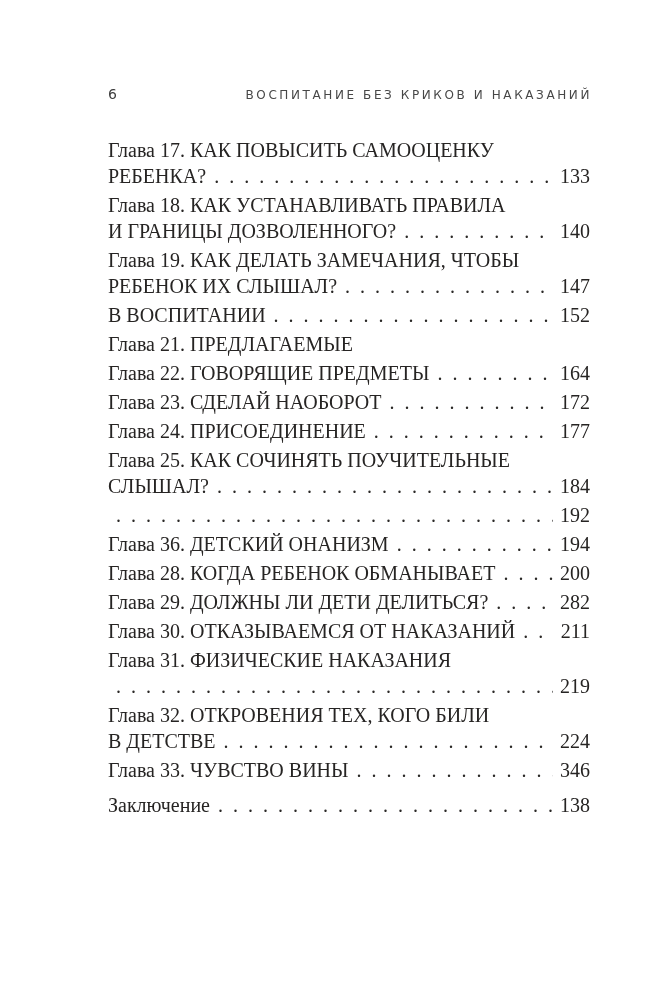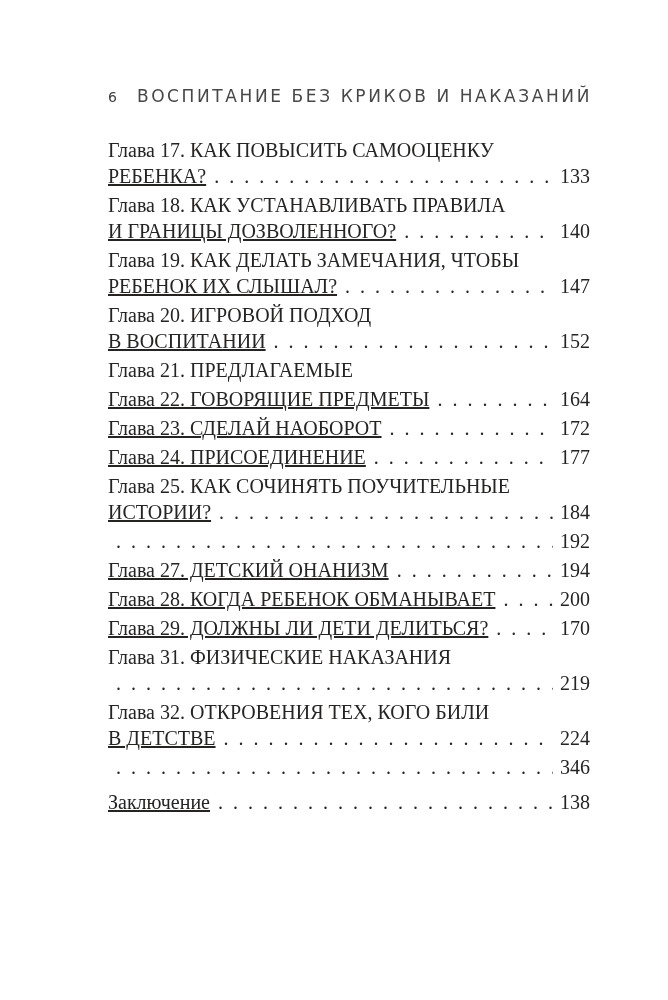--- a/index.html
+++ b/index.html
@@ -21,39 +21,39 @@
     display: flex;
     justify-content: space-between;
     align-items: baseline;
     font-family: "DejaVu Sans", sans-serif;
   }
   .folio {
     font-size: 14px;
     color: #3d3d3d;
   }
   .running-title {
-    font-size: 17px;
+    font-size: 12px;
     letter-spacing: 2.6px;
     color: #474747;
   }
   .toc {
     position: absolute;
     left: 108px; width: 482px; top: 137px;
     font-size: 20px;
     line-height: 26px;
     color: #262423;
   }
   .entry { margin-bottom: 3px; }
   .entry.extra-gap { margin-top: 9px; }
   .line { white-space: nowrap; }
   .line-last {
     display: flex;
     align-items: baseline;
   }
-  .txt { flex: 0 0 auto; white-space: nowrap; text-decoration: underline; }
+  .txt { flex: 0 0 auto; white-space: nowrap; }
   .leader {
     flex: 1 1 auto;
     overflow: hidden;
     white-space: nowrap;
     margin: 0 7px 0 8px;
     letter-spacing: 2.5px;
     color: #2b2927;
   }
   .leader::after {
     content: ". . . . . . . . . . . . . . . . . . . . . . . . . . . . . . . . . . . . . . . . . . . . . . . .";
@@ -87,21 +87,20 @@
       </div>
       <div class="entry">
         <div class="line">Глава 19. КАК ДЕЛАТЬ ЗАМЕЧАНИЯ, ЧТОБЫ</div>
         <div class="line line-last">
           <span class="txt">РЕБЕНОК ИХ СЛЫШАЛ?</span>
           <span class="leader"></span>
           <span class="pagenum">147</span>
         </div>
       </div>
       <div class="entry">
-        <div class="line">Глава 20. ИГРОВОЙ ПОДХОД</div>
         <div class="line line-last">
           <span class="txt">В ВОСПИТАНИИ</span>
           <span class="leader"></span>
           <span class="pagenum">152</span>
         </div>
       </div>
       <div class="entry">
         <div class="line">Глава 21. ПРЕДЛАГАЕМЫЕ</div>
       </div>
       <div class="entry">
@@ -121,69 +120,77 @@
       <div class="entry">
         <div class="line line-last">
           <span class="txt">Глава 24. ПРИСОЕДИНЕНИЕ</span>
           <span class="leader"></span>
           <span class="pagenum">177</span>
         </div>
       </div>
       <div class="entry">
         <div class="line">Глава 25. КАК СОЧИНЯТЬ ПОУЧИТЕЛЬНЫЕ</div>
         <div class="line line-last">
-          <span class="txt">ИСТОРИИ?</span>
+          <span class="txt">СЛЫШАЛ?</span>
           <span class="leader"></span>
           <span class="pagenum">184</span>
         </div>
       </div>
       <div class="entry">
         <div class="line line-last">
           <span class="leader"></span>
           <span class="pagenum">192</span>
         </div>
       </div>
       <div class="entry">
         <div class="line line-last">
-          <span class="txt">Глава 27. ДЕТСКИЙ ОНАНИЗМ</span>
+          <span class="txt">Глава 36. ДЕТСКИЙ ОНАНИЗМ</span>
           <span class="leader"></span>
           <span class="pagenum">194</span>
         </div>
       </div>
       <div class="entry">
         <div class="line line-last">
           <span class="txt">Глава 28. КОГДА РЕБЕНОК ОБМАНЫВАЕТ</span>
           <span class="leader"></span>
           <span class="pagenum">200</span>
         </div>
       </div>
       <div class="entry">
         <div class="line line-last">
           <span class="txt">Глава 29. ДОЛЖНЫ ЛИ ДЕТИ ДЕЛИТЬСЯ?</span>
           <span class="leader"></span>
-          <span class="pagenum">170</span>
+          <span class="pagenum">282</span>
+        </div>
+      </div>
+      <div class="entry">
+        <div class="line line-last">
+          <span class="txt">Глава 30. ОТКАЗЫВАЕМСЯ ОТ НАКАЗАНИЙ</span>
+          <span class="leader"></span>
+          <span class="pagenum">211</span>
         </div>
       </div>
       <div class="entry">
         <div class="line">Глава 31. ФИЗИЧЕСКИЕ НАКАЗАНИЯ</div>
         <div class="line line-last">
           <span class="leader"></span>
           <span class="pagenum">219</span>
         </div>
       </div>
       <div class="entry">
         <div class="line">Глава 32. ОТКРОВЕНИЯ ТЕХ, КОГО БИЛИ</div>
         <div class="line line-last">
           <span class="txt">В ДЕТСТВЕ</span>
           <span class="leader"></span>
           <span class="pagenum">224</span>
         </div>
       </div>
       <div class="entry">
         <div class="line line-last">
+          <span class="txt">Глава 33. ЧУВСТВО ВИНЫ</span>
           <span class="leader"></span>
           <span class="pagenum">346</span>
         </div>
       </div>
       <div class="entry extra-gap">
         <div class="line line-last">
           <span class="txt">Заключение</span>
           <span class="leader"></span>
           <span class="pagenum">138</span>
         </div>

